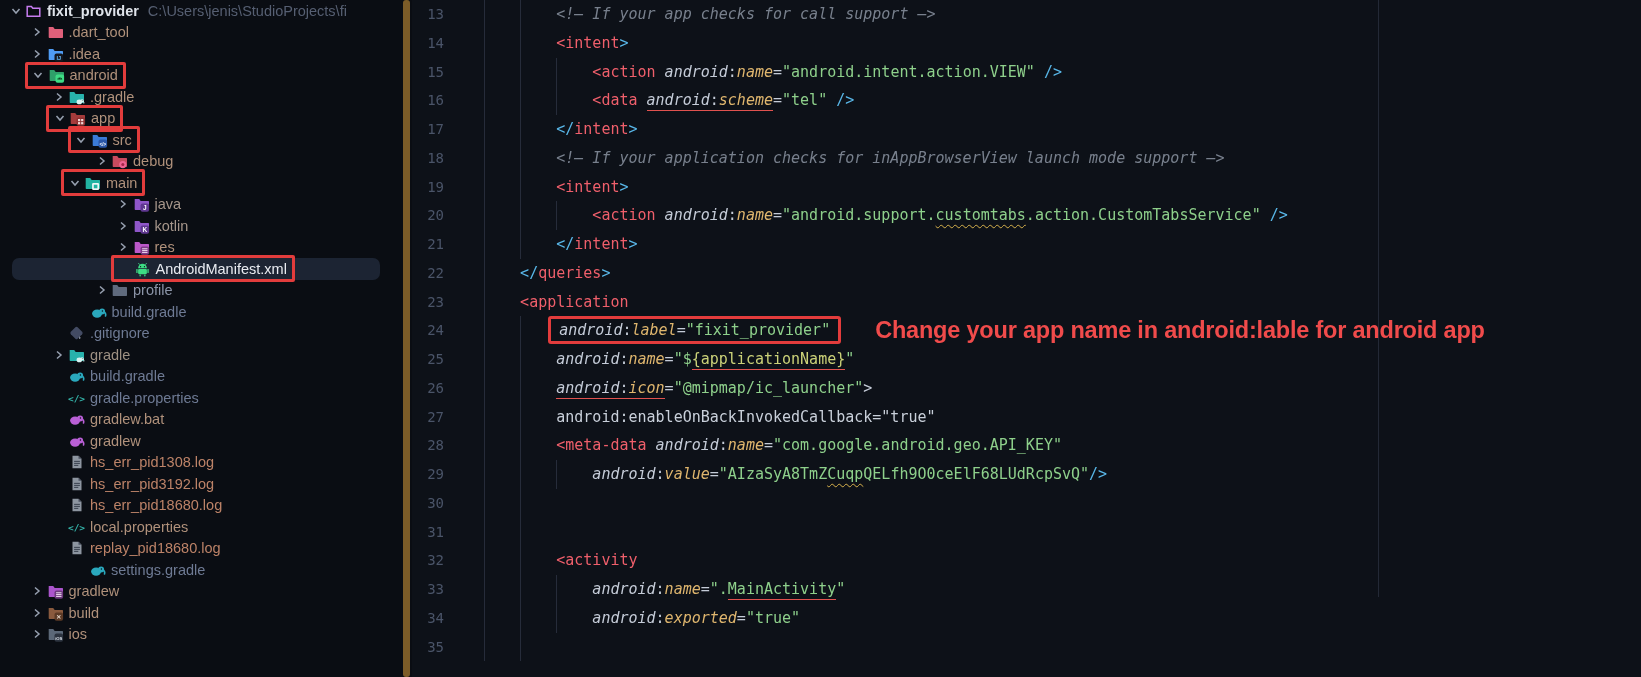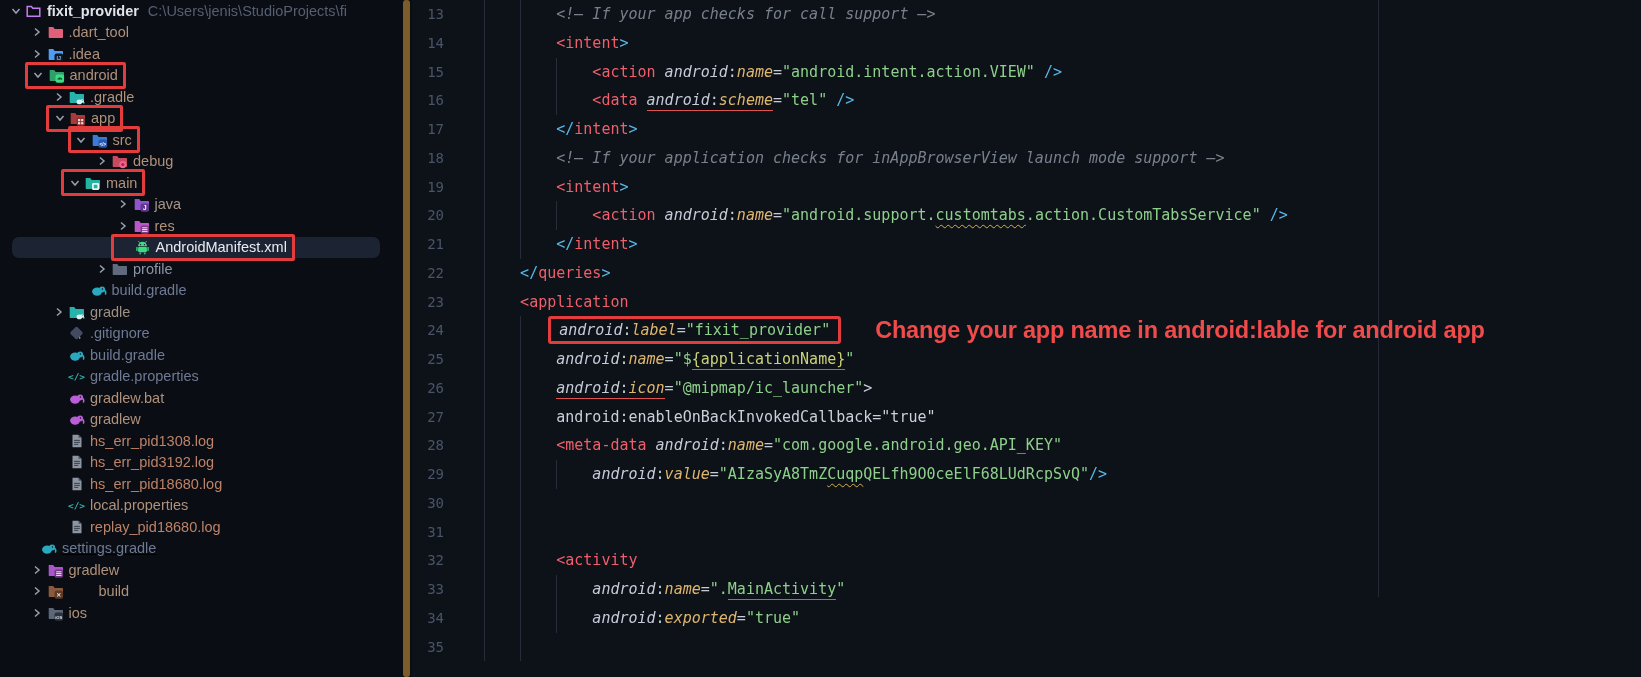--- a/index.html
+++ b/index.html
@@ -230,20 +230,37 @@
         </div>
         <div class="trow" style="padding-left: 113.5px;">
           <span class="boxwrap">
             <span class="chev">
               <svg width="14" height="14" viewBox="0 0 14 14">
                 <polyline points="5,3.5 9,7 5,10.5" fill="none" stroke="#97a0b0" stroke-width="1.5"></polyline>
               </svg>
             </span>
             <span class="ticon">
               <svg width="17" height="16" viewBox="0 0 16 16">
+                <path fill="#8f56c9" d="M1.2 3.1h4.5l1.5 1.8h7.6c.4 0 .7.3.7.7v7.7c0 .4-.3.7-.7.7H1.9c-.4 0-.7-.3-.7-.7V3.8z"></path>
+                <rect x="7" y="7.5" width="8.6" height="8.2" rx="2" fill="#5f3790"></rect>
+                <text x="11.3" y="14" font-size="6.5" font-weight="bold" text-anchor="middle" fill="#fff" font-family="Liberation Sans,sans-serif">K</text>
+              </svg>
+            </span>
+            <span class="tlabel" style="color: rgb(166, 150, 139);">kotlin</span>
+          </span>
+        </div>
+        <div class="trow" style="padding-left: 113.5px;">
+          <span class="boxwrap">
+            <span class="chev">
+              <svg width="14" height="14" viewBox="0 0 14 14">
+                <polyline points="5,3.5 9,7 5,10.5" fill="none" stroke="#97a0b0" stroke-width="1.5"></polyline>
+              </svg>
+            </span>
+            <span class="ticon">
+              <svg width="17" height="16" viewBox="0 0 16 16">
                 <path fill="#bb58c9" d="M1.2 3.1h4.5l1.5 1.8h7.6c.4 0 .7.3.7.7v7.7c0 .4-.3.7-.7.7H1.9c-.4 0-.7-.3-.7-.7V3.8z"></path>
                 <rect x="7" y="7.5" width="8.6" height="8.2" rx="2" fill="#7e3a88"></rect>
                 <g stroke="#f0dff2" stroke-width="1">
                   <line x1="8.6" y1="9.8" x2="14" y2="9.8"></line>
                   <line x1="8.6" y1="11.6" x2="14" y2="11.6"></line>
                   <line x1="8.6" y1="13.4" x2="14" y2="13.4"></line>
                 </g>
               </svg>
             </span>
             <span class="tlabel" style="color: rgb(176, 145, 123);">res</span>
@@ -294,20 +311,32 @@
                 <circle cx="11.6" cy="7.6" r="3" fill="#2aa8bd"></circle>
                 <path d="M13.8 8.2q2 1.2 1.2 3.8" stroke="#2aa8bd" stroke-width="1.6" fill="none" stroke-linecap="round"></path>
                 <circle cx="11.9" cy="7" r="0.7" fill="#0a0d13"></circle>
               </svg>
             </span>
             <span class="tlabel" style="color: rgb(110, 122, 148);">build.gradle</span>
           </span>
         </div>
         <div class="trow" style="padding-left: 49px;">
           <span class="boxwrap">
+            <span class="chev"></span>
+            <span class="ticon">
+              <svg width="17" height="16" viewBox="0 0 16 16">
+                <rect x="3.2" y="3.2" width="9.6" height="9.6" rx="1.6" transform="rotate(45 8 8)" fill="#434b63"></rect>
+                <text x="11.3" y="14" font-size="6" font-weight="bold" text-anchor="middle" fill="#c3cbdc" font-family="Liberation Sans,sans-serif">›</text>
+              </svg>
+            </span>
+            <span class="tlabel" style="color: rgb(110, 122, 148);">.gitignore</span>
+          </span>
+        </div>
+        <div class="trow" style="padding-left: 49px;">
+          <span class="boxwrap">
             <span class="chev">
               <svg width="14" height="14" viewBox="0 0 14 14">
                 <polyline points="5,3.5 9,7 5,10.5" fill="none" stroke="#97a0b0" stroke-width="1.5"></polyline>
               </svg>
             </span>
             <span class="ticon">
               <svg width="17" height="16" viewBox="0 0 16 16">
                 <path fill="#28b2ac" d="M1.2 3.1h4.5l1.5 1.8h7.6c.4 0 .7.3.7.7v7.7c0 .4-.3.7-.7.7H1.9c-.4 0-.7-.3-.7-.7V3.8z"></path>
                 <g transform="translate(7.2,7.6) scale(0.55)">
                   <ellipse cx="6.6" cy="9.6" rx="5" ry="4.2" fill="#d8f3f1"></ellipse>
@@ -318,32 +347,20 @@
               </svg>
             </span>
             <span class="tlabel" style="color: rgb(157, 144, 131);">gradle</span>
           </span>
         </div>
         <div class="trow" style="padding-left: 49px;">
           <span class="boxwrap">
             <span class="chev"></span>
             <span class="ticon">
               <svg width="17" height="16" viewBox="0 0 16 16">
-                <rect x="3.2" y="3.2" width="9.6" height="9.6" rx="1.6" transform="rotate(45 8 8)" fill="#434b63"></rect>
-                <text x="11.3" y="14" font-size="6" font-weight="bold" text-anchor="middle" fill="#c3cbdc" font-family="Liberation Sans,sans-serif">›</text>
-              </svg>
-            </span>
-            <span class="tlabel" style="color: rgb(110, 122, 148);">.gitignore</span>
-          </span>
-        </div>
-        <div class="trow" style="padding-left: 49px;">
-          <span class="boxwrap">
-            <span class="chev"></span>
-            <span class="ticon">
-              <svg width="17" height="16" viewBox="0 0 16 16">
                 <ellipse cx="6.6" cy="9.6" rx="5" ry="4.2" fill="#2aa8bd"></ellipse>
                 <circle cx="11.6" cy="7.6" r="3" fill="#2aa8bd"></circle>
                 <path d="M13.8 8.2q2 1.2 1.2 3.8" stroke="#2aa8bd" stroke-width="1.6" fill="none" stroke-linecap="round"></path>
                 <circle cx="11.9" cy="7" r="0.7" fill="#0a0d13"></circle>
               </svg>
             </span>
             <span class="tlabel" style="color: rgb(110, 122, 148);">build.gradle</span>
           </span>
         </div>
         <div class="trow" style="padding-left: 49px;">
@@ -457,21 +474,21 @@
                 <g stroke="#3f4654" stroke-width="1.1">
                   <line x1="5.6" y1="7.4" x2="11.4" y2="7.4"></line>
                   <line x1="5.6" y1="9.4" x2="11.4" y2="9.4"></line>
                   <line x1="5.6" y1="11.4" x2="9.8" y2="11.4"></line>
                 </g>
               </svg>
             </span>
             <span class="tlabel" style="color: rgb(189, 131, 104);">replay_pid18680.log</span>
           </span>
         </div>
-        <div class="trow" style="padding-left: 21px; text-decoration: underline;">
+        <div class="trow" style="padding-left: 70px;">
           <span class="boxwrap">
             <span class="chev"></span>
             <span class="ticon">
               <svg width="17" height="16" viewBox="0 0 16 16">
                 <ellipse cx="6.6" cy="9.6" rx="5" ry="4.2" fill="#2aa8bd"></ellipse>
                 <circle cx="11.6" cy="7.6" r="3" fill="#2aa8bd"></circle>
                 <path d="M13.8 8.2q2 1.2 1.2 3.8" stroke="#2aa8bd" stroke-width="1.6" fill="none" stroke-linecap="round"></path>
                 <circle cx="11.9" cy="7" r="0.7" fill="#0a0d13"></circle>
               </svg>
             </span>
@@ -506,21 +523,21 @@
                 <polyline points="5,3.5 9,7 5,10.5" fill="none" stroke="#97a0b0" stroke-width="1.5"></polyline>
               </svg>
             </span>
             <span class="ticon">
               <svg width="17" height="16" viewBox="0 0 16 16">
                 <path fill="#8a5a3e" d="M1.2 3.1h4.5l1.5 1.8h7.6c.4 0 .7.3.7.7v7.7c0 .4-.3.7-.7.7H1.9c-.4 0-.7-.3-.7-.7V3.8z"></path>
                 <rect x="7" y="7.5" width="8.6" height="8.2" rx="2" fill="#5c3a26"></rect>
                 <text x="11.3" y="14" font-size="6" font-weight="bold" text-anchor="middle" fill="#e8d9cd" font-family="Liberation Sans,sans-serif">✕</text>
               </svg>
             </span>
-            <span class="tlabel" style="color: rgb(176, 145, 123); margin-left: 30px;">build</span>
+            <span class="tlabel" style="color: rgb(176, 145, 123);">build</span>
           </span>
         </div>
         <div class="trow" style="padding-left: 27.5px;">
           <span class="boxwrap">
             <span class="chev">
               <svg width="14" height="14" viewBox="0 0 14 14">
                 <polyline points="5,3.5 9,7 5,10.5" fill="none" stroke="#97a0b0" stroke-width="1.5"></polyline>
               </svg>
             </span>
             <span class="ticon">

